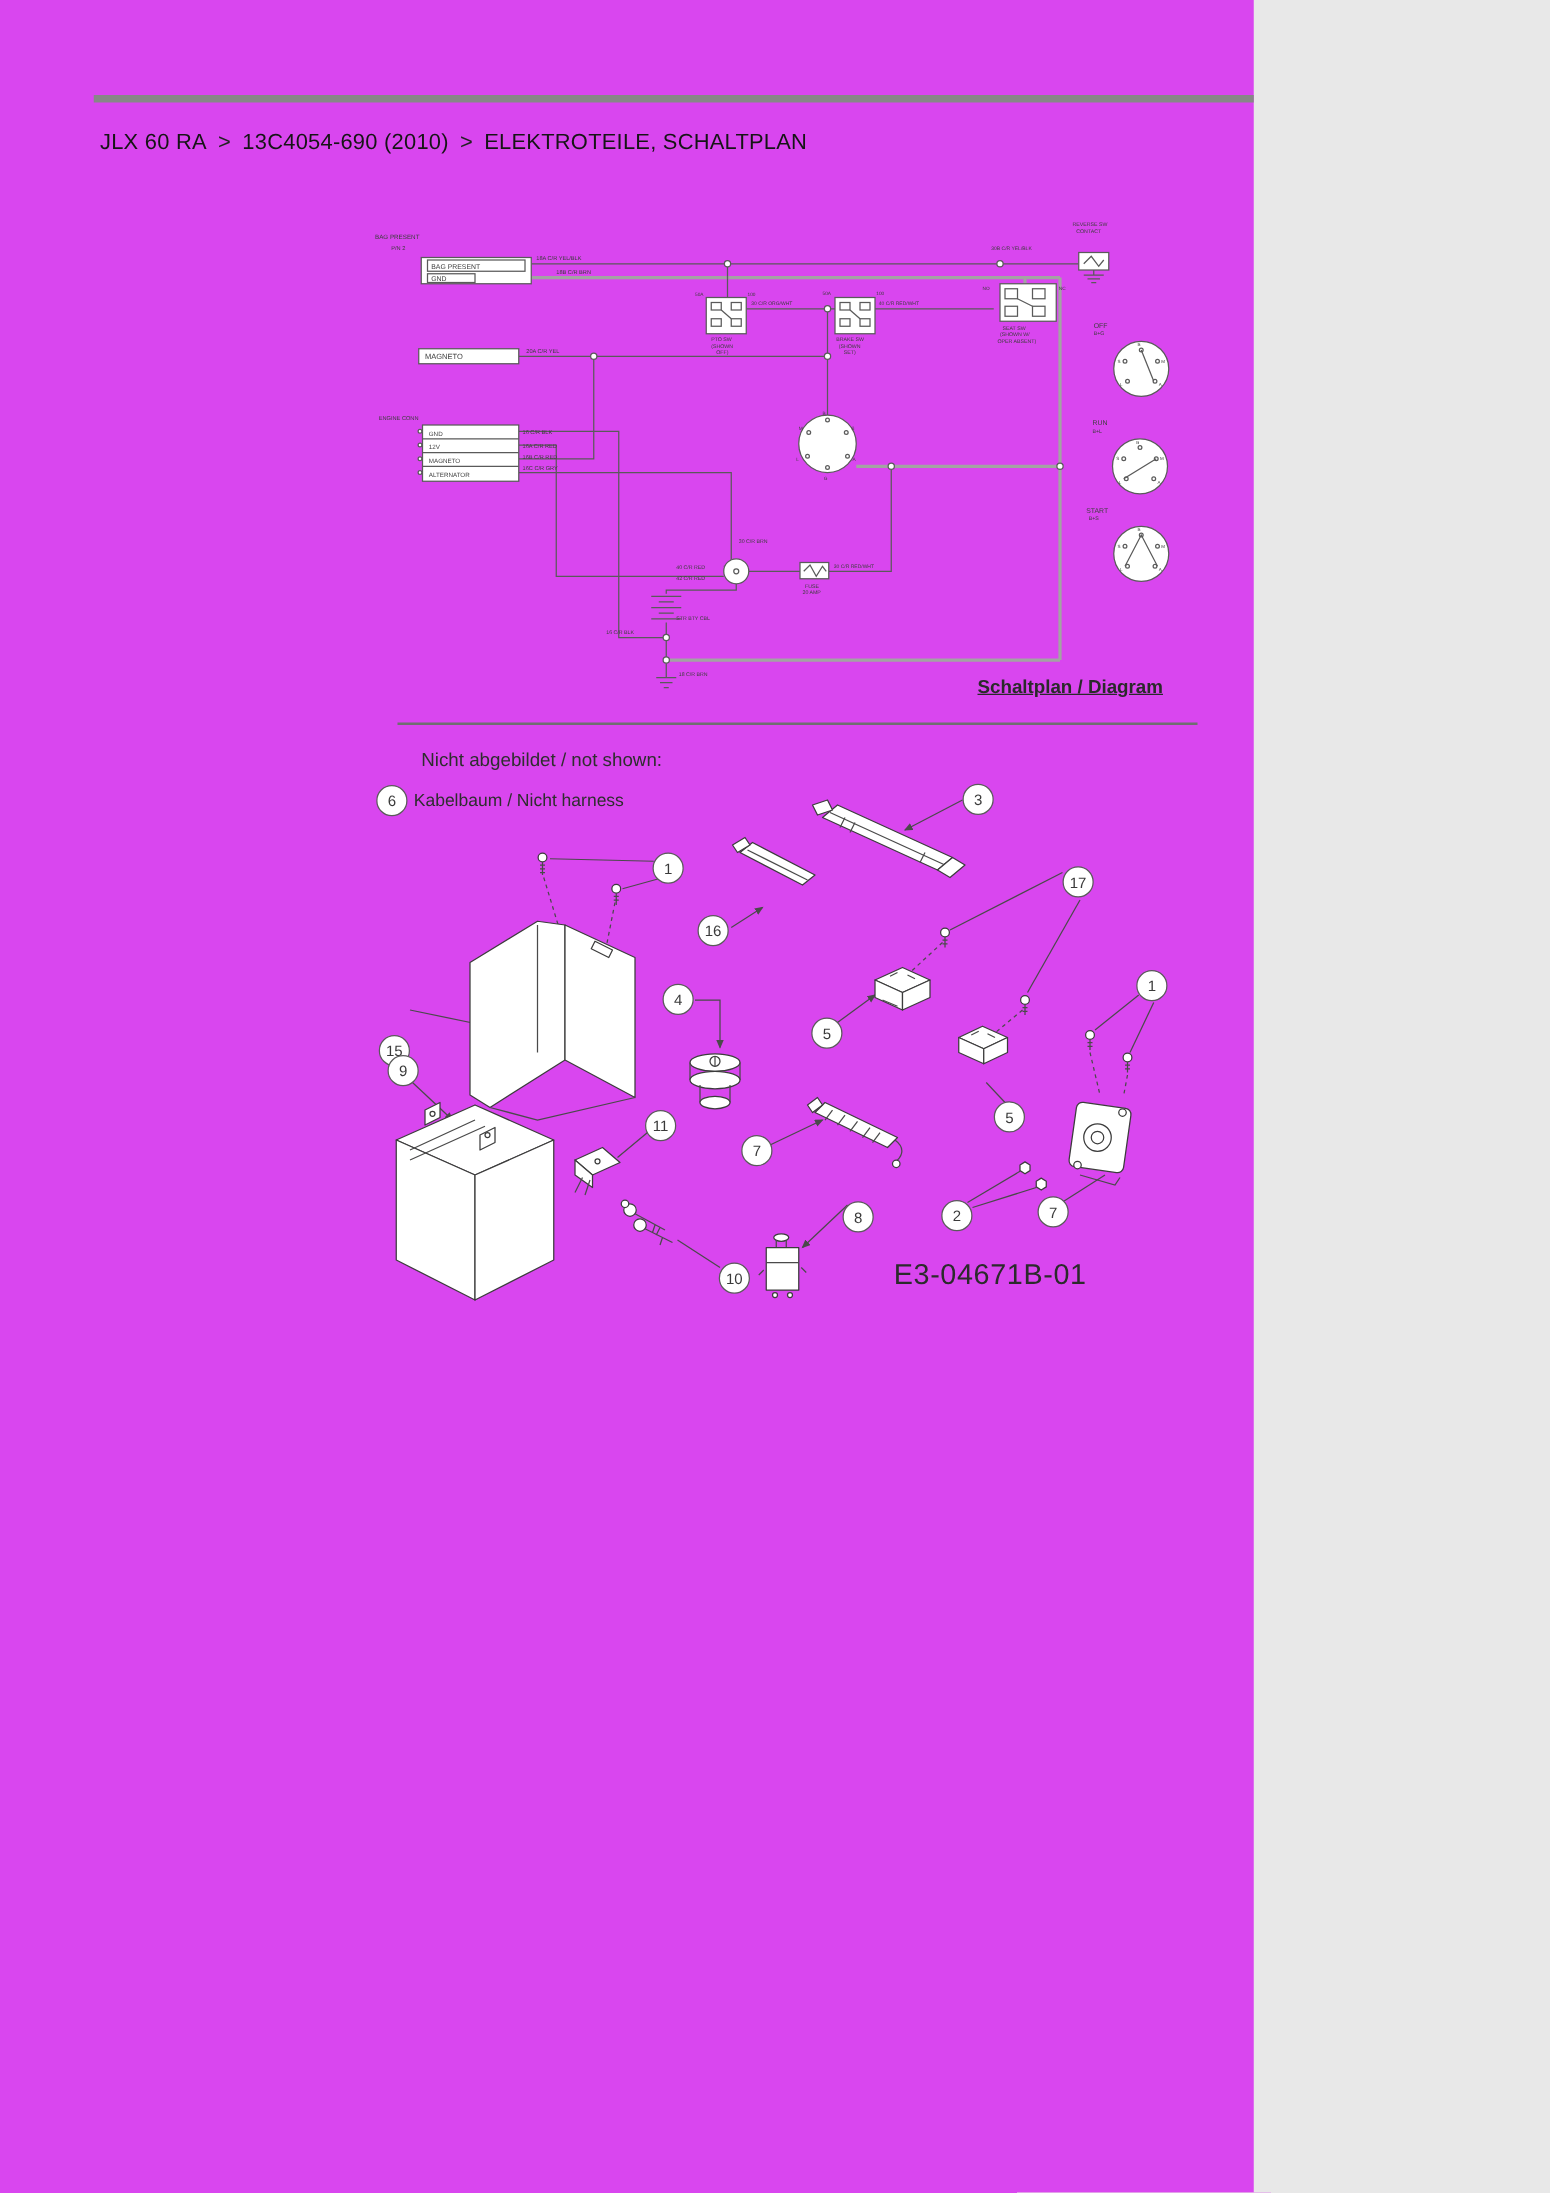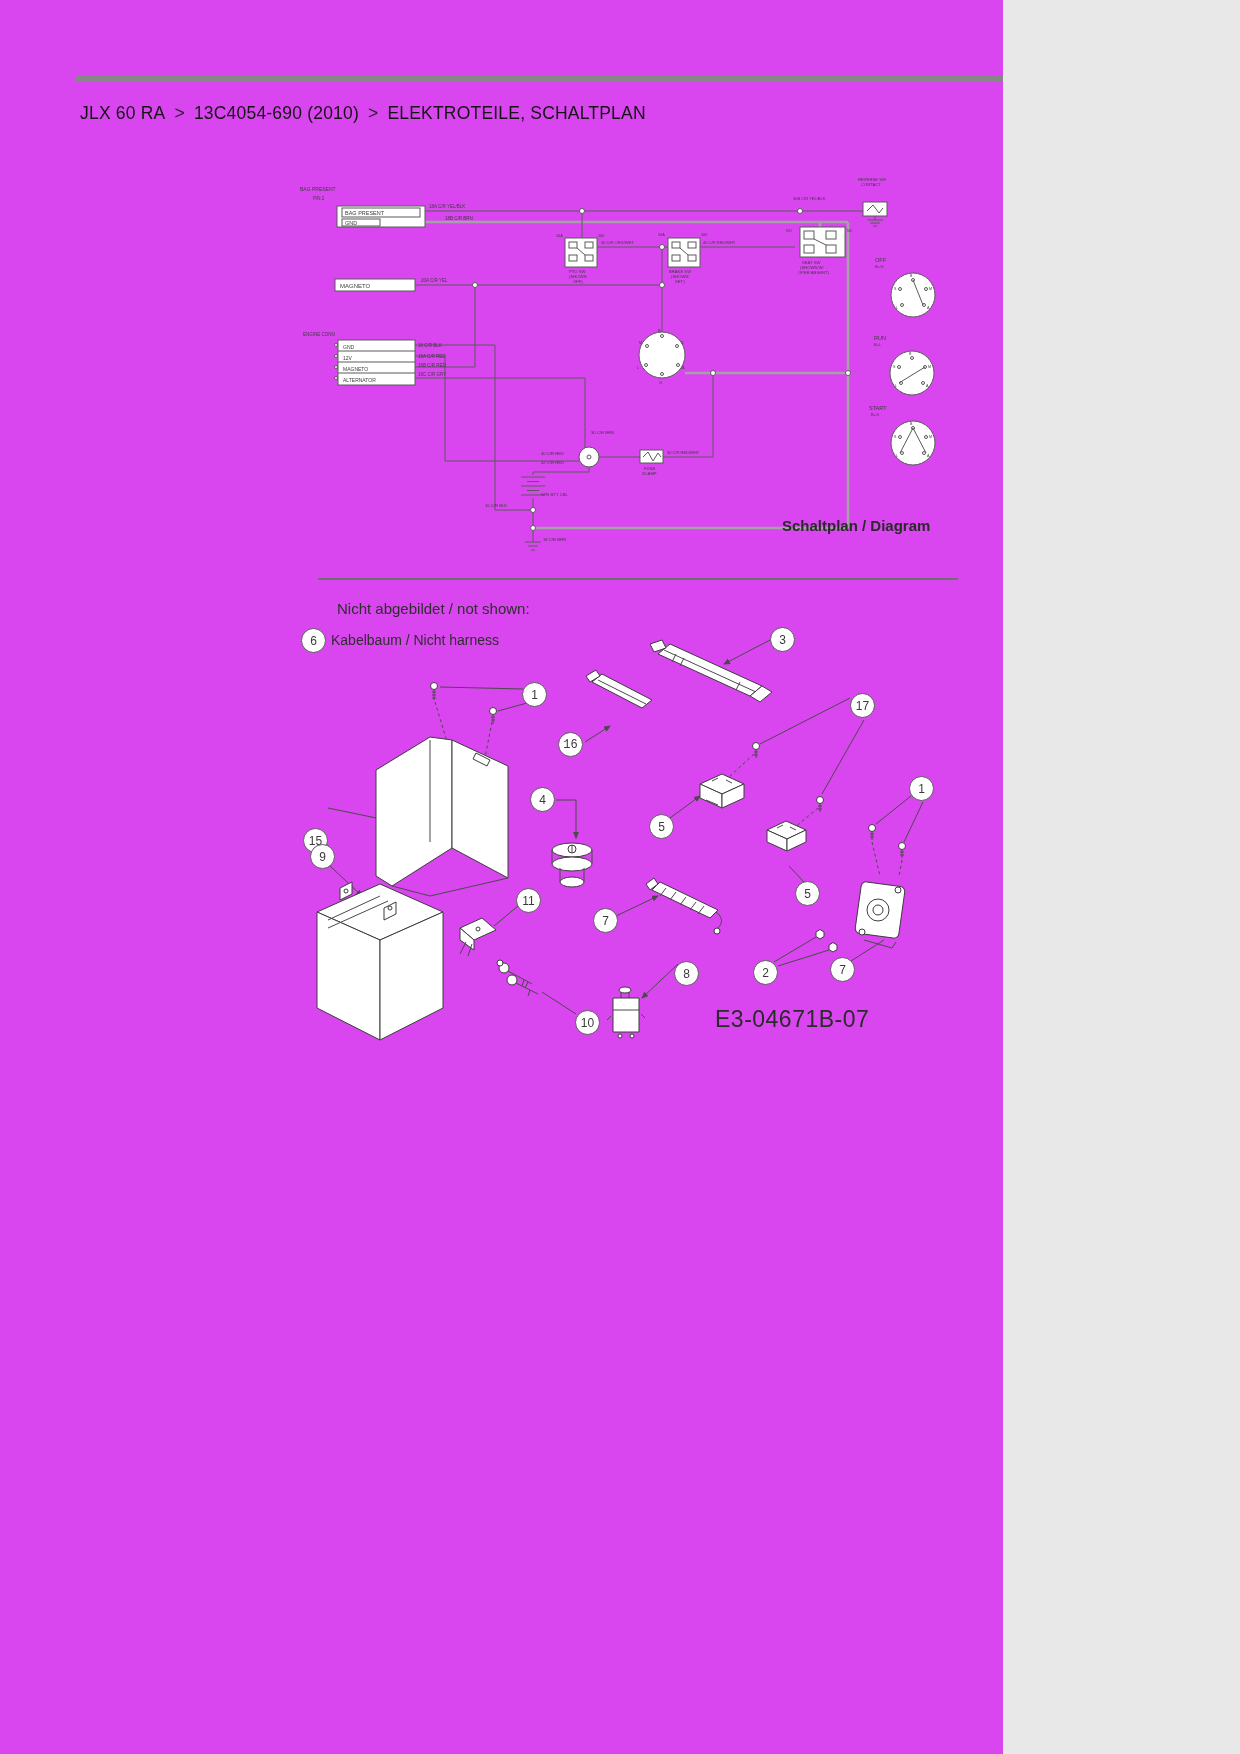--- a/index.html
+++ b/index.html
@@ -246,21 +246,21 @@
       <circle class="dot" cx="629" cy="303" r="1.5"></circle>
       <path class="wire" d="M605,303 L618,278 L631,303"></path>
       <text x="615" y="275" font-size="3.6">B</text>
       <text x="599" y="288" font-size="3.6">S</text>
       <text x="634" y="288" font-size="3.6">M</text>
       <text x="601" y="307" font-size="3.6">L</text>
       <text x="632" y="307" font-size="3.6">A</text>
     </g>
   </svg>
 
-  <div class="abs caption" style="left:782px;top:517px;">Schaltplan / Diagram</div>
+  <div class="abs caption" style="left:782px;top:541px;text-decoration:underline;">Schaltplan / Diagram</div>
 
   <div class="abs divider" style="left:318px;top:578px;width:640px;height:2px;"></div>
 
   <div class="abs notshown-title" style="left:337px;top:600px;">Nicht abgebildet / not shown:</div>
   <div class="abs callout" style="left:301px;top:628px;">
       <span>6</span>
     </div>
   <div class="abs notshown-item" style="left:331px;top:632px;">Kabelbaum / Nicht harness</div>
 
   <svg class="abs" style="left:280px;top:590px;" width="680" height="460" viewBox="0 0 680 460">
@@ -423,21 +423,21 @@
       <polygon class="part" points="553,352.5 557,355 557,359.5 553,362 549,359.5 549,355"></polygon>
     </g>
   </svg>
 
   <div class="abs callout" style="left:770px;top:627px;">
       <span>3</span>
     </div>
   <div class="abs callout" style="left:522px;top:682px;">
       <span>1</span>
     </div>
-  <div class="abs callout" style="left:558px;top:732px;font-family:Liberation Mono, monospace;">
+  <div class="abs callout" style="left:558px;top:732px;">
       <span>16</span>
     </div>
   <div class="abs callout" style="left:850px;top:693px;">
       <span>17</span>
     </div>
   <div class="abs callout" style="left:303px;top:792px;margin-top:36px;">
       <span>15</span>
     </div>
   <div class="abs callout" style="left:530px;top:787px;">
       <span>4</span>
@@ -466,15 +466,15 @@
   <div class="abs callout" style="left:830px;top:957px;">
       <span>7</span>
     </div>
   <div class="abs callout" style="left:674px;top:961px;">
       <span>8</span>
     </div>
   <div class="abs callout" style="left:575px;top:1010px;">
       <span>10</span>
     </div>
 
-  <div class="abs code" style="left:715px;top:1006px;">E3-04671B-07</div>
+  <div class="abs code" style="left:715px;top:1006px;">E3-04671B-01</div>
 
 </div>
 
 </body></html>

